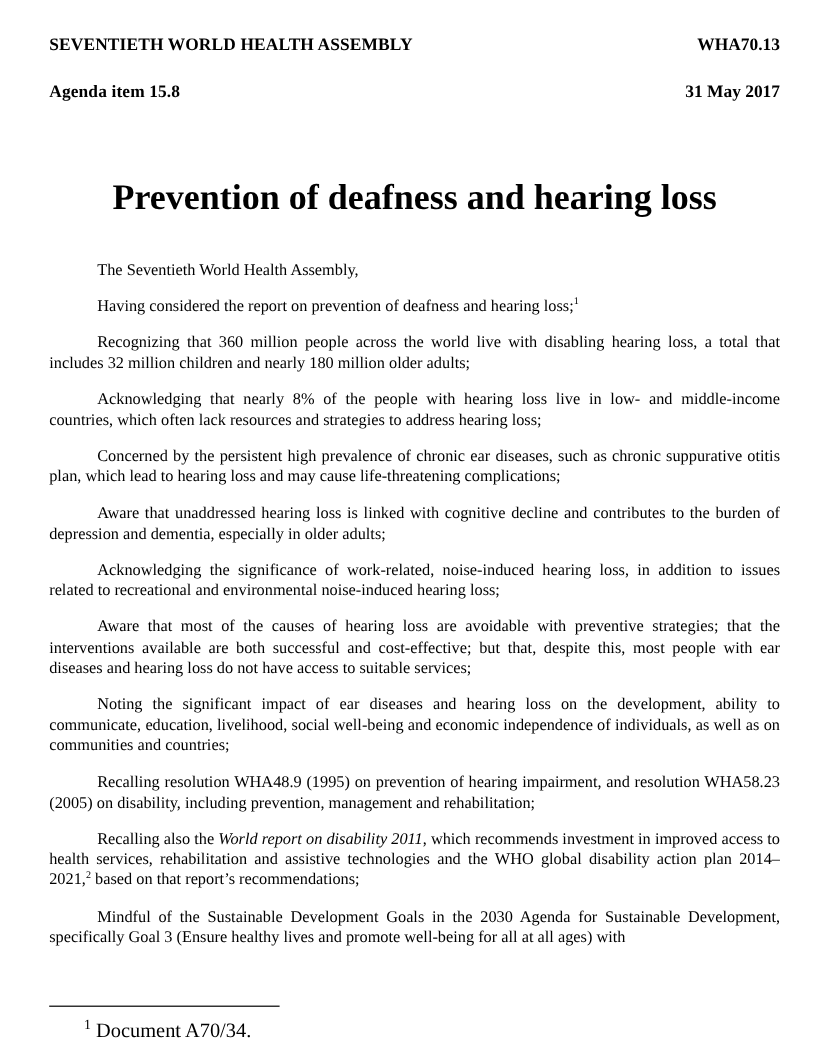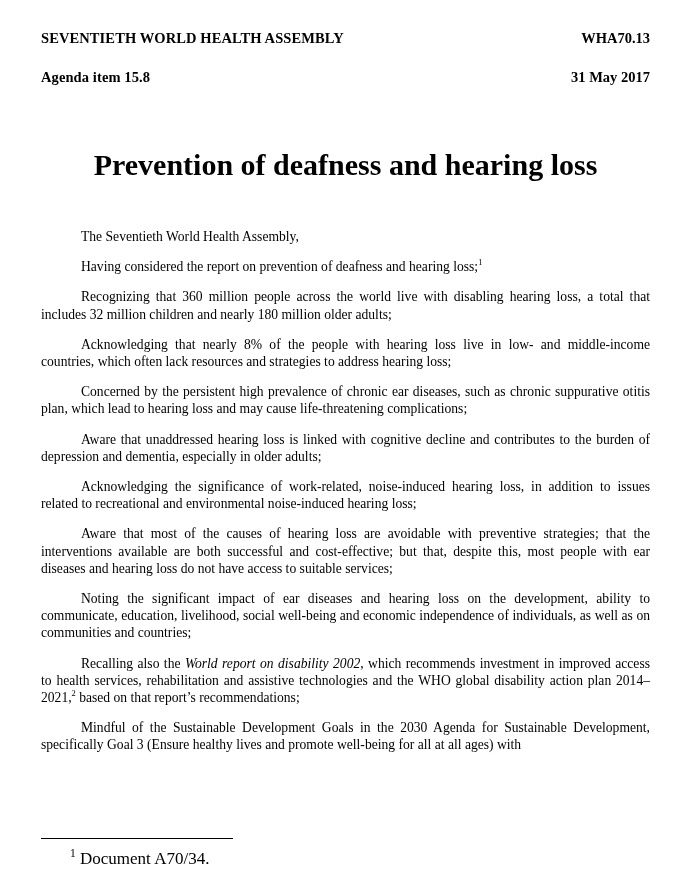--- a/index.html
+++ b/index.html
@@ -56,21 +56,21 @@
     text-align: center;
     font-weight: bold;
     font-size: 30px;
     line-height: 34px;
   }
 
   
   .doc-body {
     position: absolute;
     left: 41px;
-    top: 228px;
+    top: 216px;
     width: 609px;
   }
   p.para {
     margin: 0 0 13px 0;
     font-size: 13.6px;
     line-height: 17.2px;
     text-align: justify;
     text-indent: 40px;
     hyphens: none;
   }
@@ -159,23 +159,26 @@
     </p>
 
     <p class="para">
       <span>Aware that most of the causes of hearing loss are avoidable with preventive strategies; that the interventions available are both successful and cost-effective; but that, despite this, most people with ear diseases and hearing loss do not have access to suitable services;</span>
     </p>
 
     <p class="para">
       <span>Noting the significant impact of ear diseases and hearing loss on the development, ability to communicate, education, livelihood, social well-being and economic independence of individuals, as well as on communities and countries;</span>
     </p>
 
+    <p class="para">
+      <span>Recalling resolution WHA48.9 (1995) on prevention of hearing impairment, and resolution WHA58.23 (2005) on disability, including prevention, management and rehabilitation;</span>
+    </p>
 
     <p class="para">
-      <span>Recalling also the </span><span class="ital">World report on disability 2002</span><span>, which recommends investment in improved access to health services, rehabilitation and assistive technologies and the WHO global disability action plan 2014–2021,</span><sup>2</sup><span> based on that report’s recommendations;</span>
+      <span>Recalling also the </span><span class="ital">World report on disability 2011</span><span>, which recommends investment in improved access to health services, rehabilitation and assistive technologies and the WHO global disability action plan 2014–2021,</span><sup>2</sup><span> based on that report’s recommendations;</span>
     </p>
 
     <p class="para last">
       <span>Mindful of the Sustainable Development Goals in the 2030 Agenda for Sustainable Development, specifically Goal 3 (Ensure healthy lives and promote well-being for all at all ages) with</span>
     </p>
 
   </div>
 
   <div class="footnote-area">
     <div class="footnote-rule"></div>

